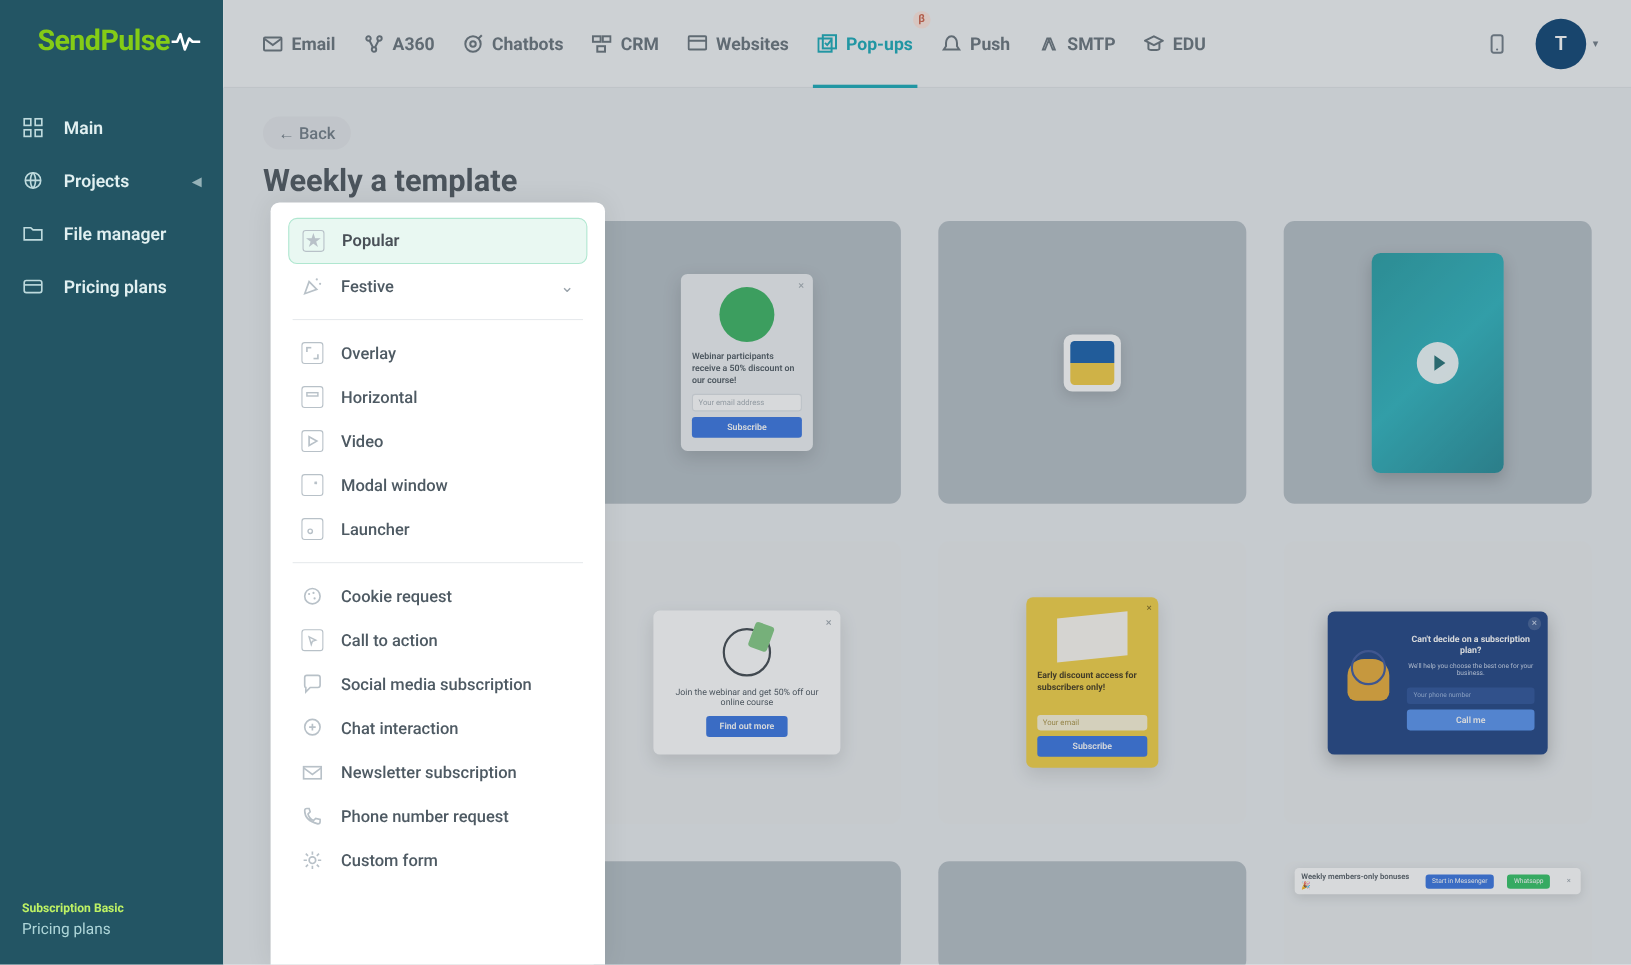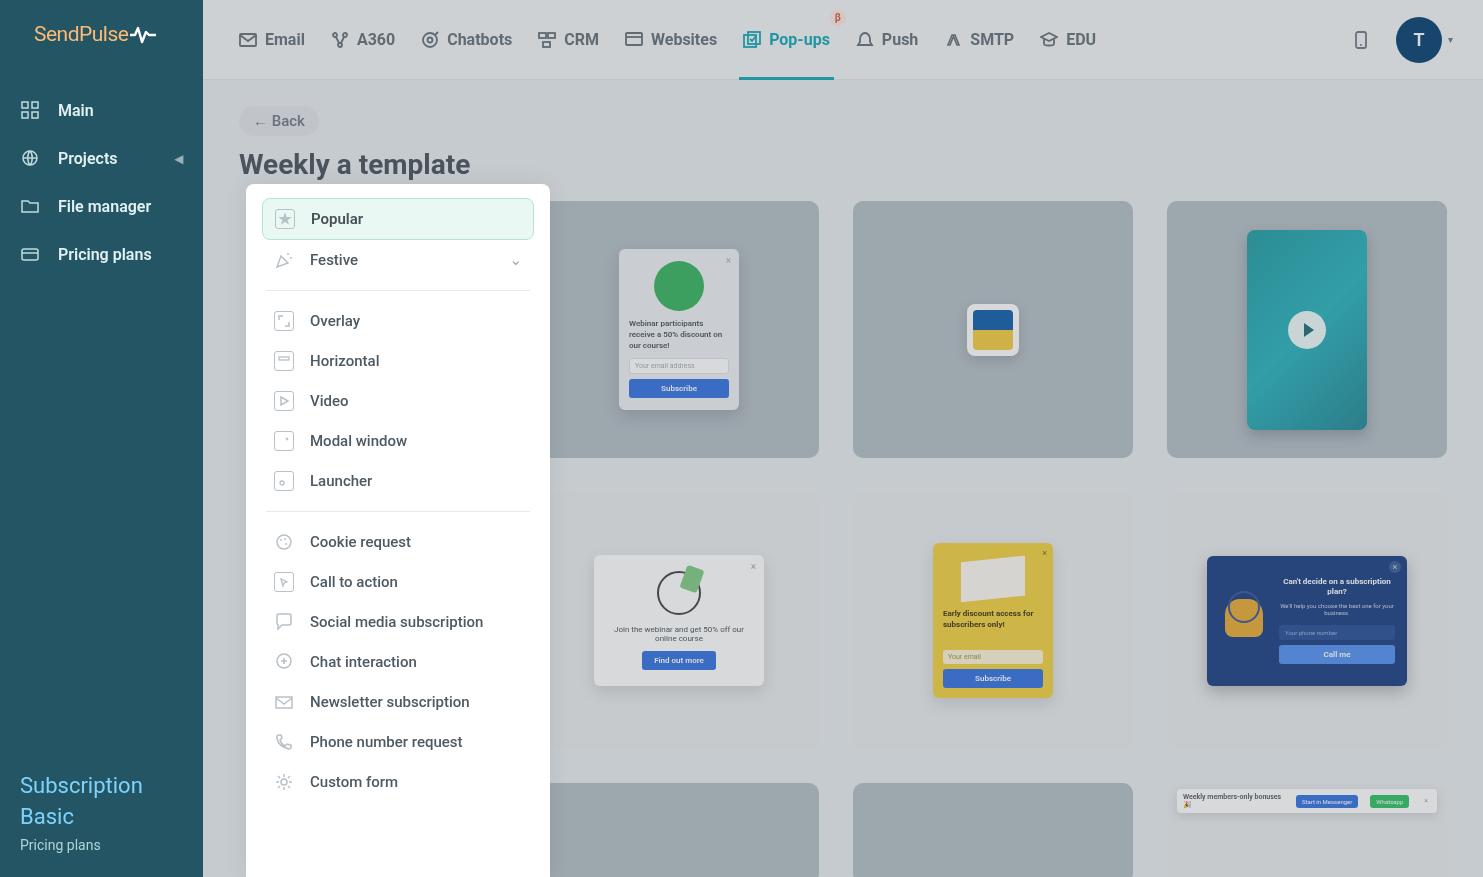--- a/index.html
+++ b/index.html
@@ -16,44 +16,44 @@
 .sidebar {
   width: 240px;
   background: #235564;
   color: #dff2f3;
   display: flex;
   flex-direction: column;
   position: relative;
 }
 .logo {
   padding: 22px 20px 20px 34px;
-  font-size: 21px;
-  font-weight: 400;
-  color: #fdba74;
+  font-size: 26px;
+  font-weight: 700;
+  color: #84cc16;
   letter-spacing: -0.5px;
 }
 .logo .pulse {
   display: inline-block;
   vertical-align: middle;
   margin-left: 2px;
 }
 .side-nav { padding: 20px 0 0; }
 .side-item {
   display: flex;
   align-items: center;
   padding: 14px 20px;
   color: #e1f0f1;
   font-size: 16px;
   font-weight: 600;
   cursor: pointer;
 }
 .side-item .icon { width: 20px; height: 20px; margin-right: 18px; opacity: 0.9; }
 .side-chevron { margin-left: auto; opacity: 0.6; }
 .side-footer { margin-top: auto; padding: 20px 20px 24px; }
-.side-footer .title { color: #7dd3fc; font-weight: 400; font-size: 22px; line-height: 1.4; }
+.side-footer .title { color: #bef264; font-weight: 700; font-size: 11px; line-height: 1.4; }
 .side-footer .sub { color: #aed6d9; font-size: 14px; margin-top: 4px; }
 .side-collapse {
   position: absolute;
   right: -5px;
   top: 730px;
   width: 12px;
   height: 20px;
   color: #8a9aa3;
   display: flex;
   align-items: center;

